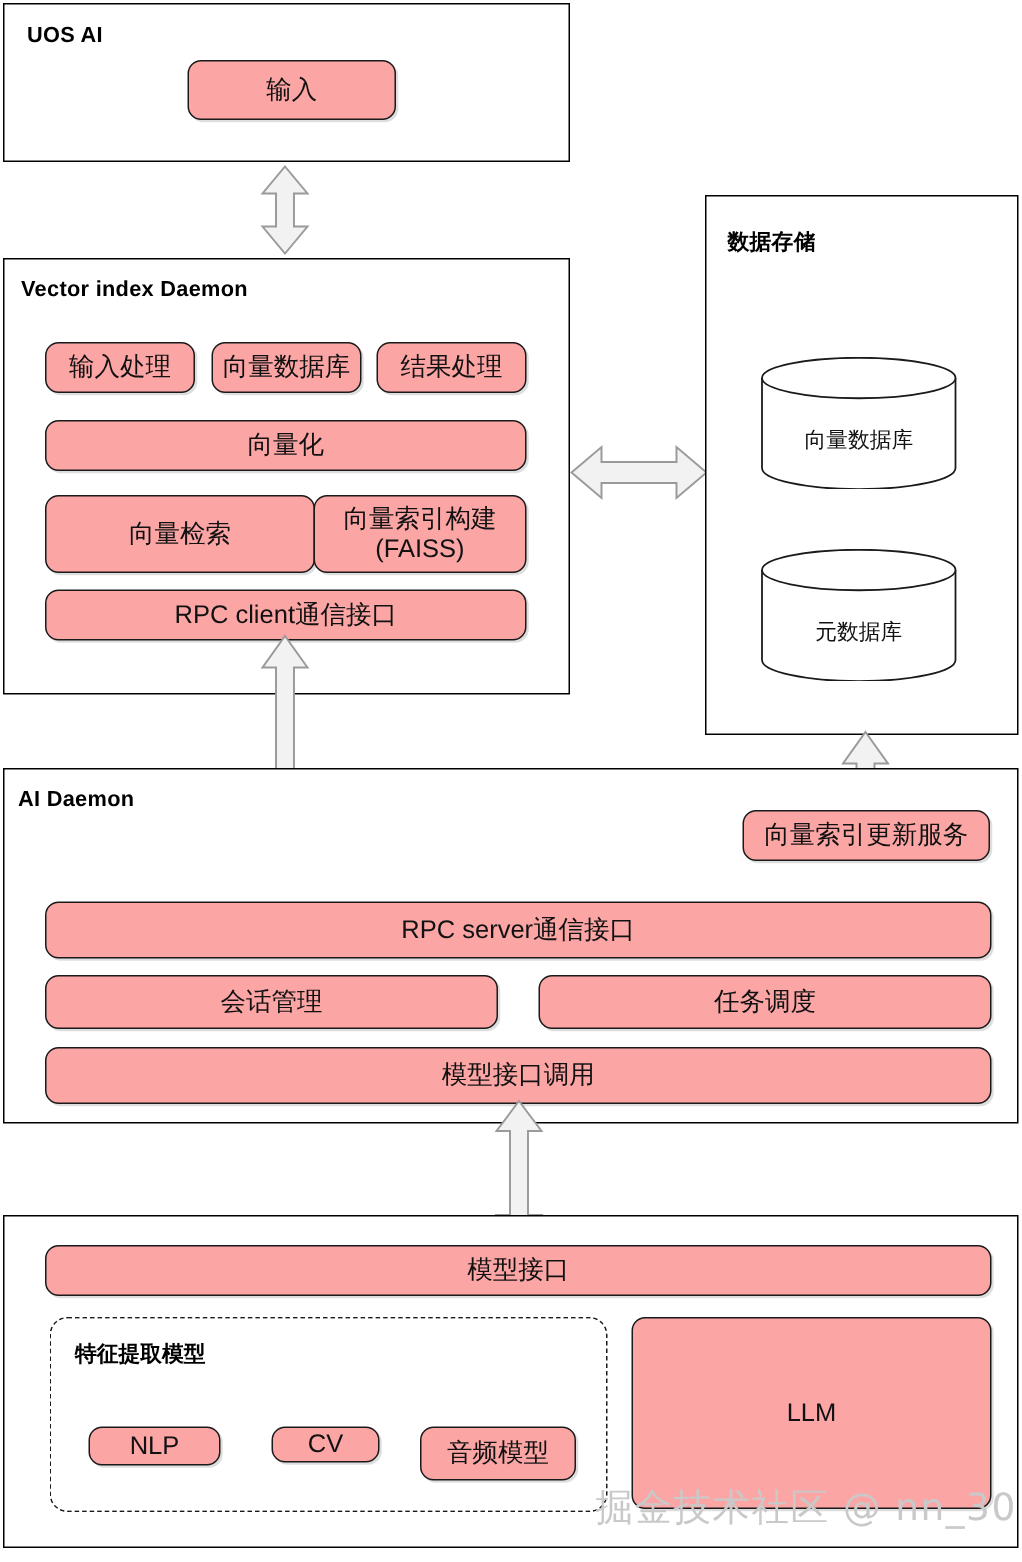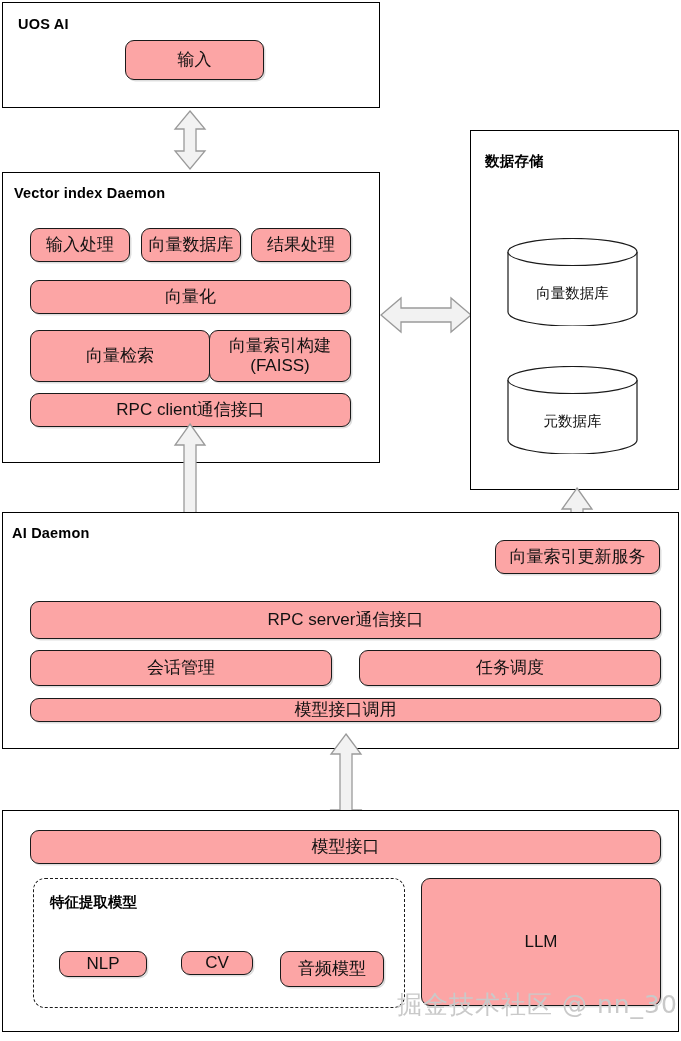--- a/index.html
+++ b/index.html
@@ -180,21 +180,21 @@
   </div>
   <div class="node" style="left:30px;top:601px;width:631px;height:38px;">
     <span class="ln">RPC server通信接口</span>
   </div>
   <div class="node" style="left:30px;top:650px;width:302px;height:36px;">
     <span class="ln">会话管理</span>
   </div>
   <div class="node" style="left:359px;top:650px;width:302px;height:36px;">
     <span class="ln">任务调度</span>
   </div>
-  <div class="node" style="left:30px;top:698px;width:631px;height:24px;">
+  <div class="node" style="left:30px;top:698px;width:631px;height:38px;">
     <span class="ln">模型接口调用</span>
   </div>
 
   <div class="arrow" style="left:328px;top:733px;width:36px;height:98px;">
     <svg width="36" height="98" viewBox="0 0 36 98">
       <polygon points="18,1 33,21 24,21 24,77 33,77 18,97 3,77 12,77 12,21 3,21" fill="#f2f2f2" stroke="#9a9a9a" stroke-width="1.3"></polygon>
     </svg>
   </div>
 
   <div class="section" style="left:2px;top:810px;width:677px;height:222px;">

